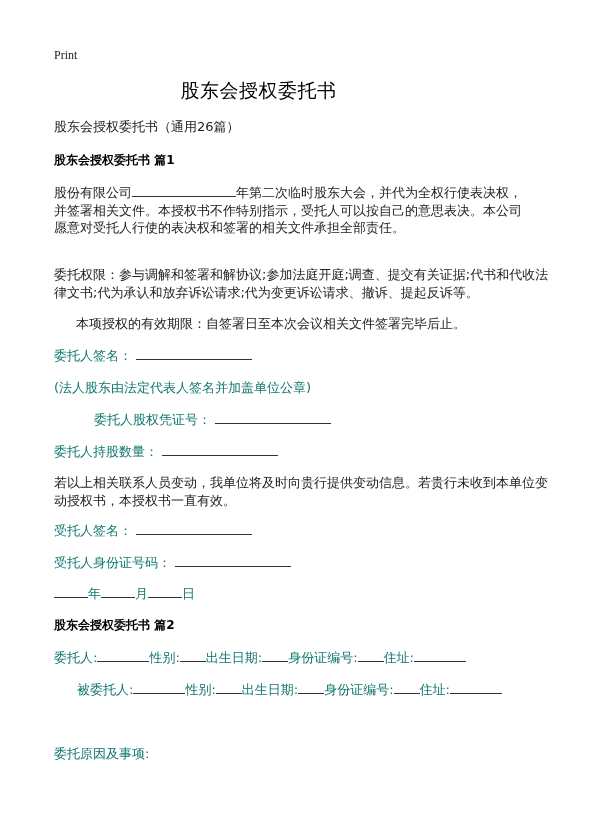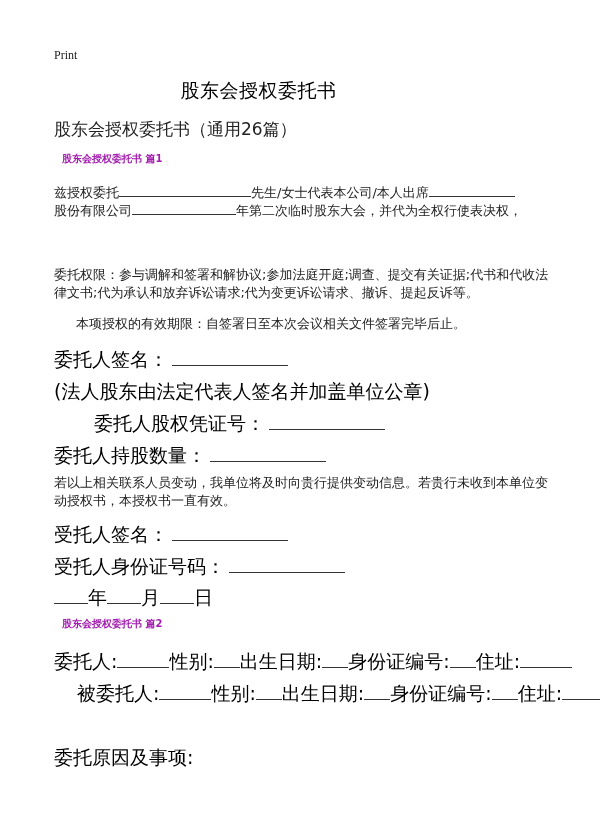--- a/index.html
+++ b/index.html
@@ -4,40 +4,41 @@
 <style>
   html, body { margin: 0; padding: 0; background: #ffffff; }
   body {
     width: 600px; height: 828px; overflow: hidden; position: relative;
     font-family: "DejaVu Sans", "Liberation Sans", sans-serif;
     color: #111; font-size: 12.5px;
   }
   .abs { position: absolute; }
   .print { left: 54px; top: 48px; font-family: "Liberation Serif", "DejaVu Serif", serif; font-size: 12px; color: #222; }
   .title { left: 0; width: 517px; top: 78px; text-align: center; font-size: 19px; color: #000; letter-spacing: 0.5px; }
-  .subtitle { left: 54px; top: 118px; font-size: 17px; color: #222; }
-  .section-head { left: 62px; font-weight: bold; font-size: 10px; color: #a21caf; }
+  .subtitle { left: 54px; top: 118px; font-size: 13px; color: #222; }
+  .section-head { left: 54px; font-weight: bold; font-size: 12px; color: #000000; }
   .para { left: 54px; width: 500px; line-height: 17.5px; font-size: 13px; color: #222; }
-  .line { left: 54px; font-size: 19px; color: #000000; white-space: nowrap; }
+  .line { left: 54px; font-size: 13px; color: #0f766e; white-space: nowrap; }
   .blank { display: inline-block; border-bottom: 1px solid #333; height: 12px; vertical-align: baseline; }
 </style>
 </head>
 <body>
 
 <div class="abs print">Print</div>
 
 <div class="abs title">股东会授权委托书</div>
 
 <div class="abs subtitle">股东会授权委托书（通用26篇）</div>
 
 <div class="abs section-head" style="top:152px;">股东会授权委托书 篇1</div>
 
 <div class="abs para" style="top:184px;">
-  <div><span>兹授权委托</span><span class="blank" style="width:132px;"></span><span>先生/女士代表本公司/本人出席</span><span class="blank" style="width:86px;"></span></div>
   <div><span>股份有限公司</span><span class="blank" style="width:104px;"></span><span>年第二次临时股东大会，并代为全权行使表决权，</span></div>
+  <div>并签署相关文件。本授权书不作特别指示，受托人可以按自己的意思表决。本公司</div>
+  <div>愿意对受托人行使的表决权和签署的相关文件承担全部责任。</div>
 </div>
 
 <div class="abs para" style="top:266px;">委托权限：参与调解和签署和解协议;参加法庭开庭;调查、提交有关证据;代书和代收法律文书;代为承认和放弃诉讼请求;代为变更诉讼请求、撤诉、提起反诉等。</div>
 
 <div class="abs para" style="top:315px;margin-left:22px;">本项授权的有效期限：自签署日至本次会议相关文件签署完毕后止。</div>
 
 <div class="abs line" style="top:347px;"><span>委托人签名：</span><span class="blank" style="width:116px;margin-left:4px;"></span></div>
 
 <div class="abs line" style="top:379px;">(法人股东由法定代表人签名并加盖单位公章)</div>
 

